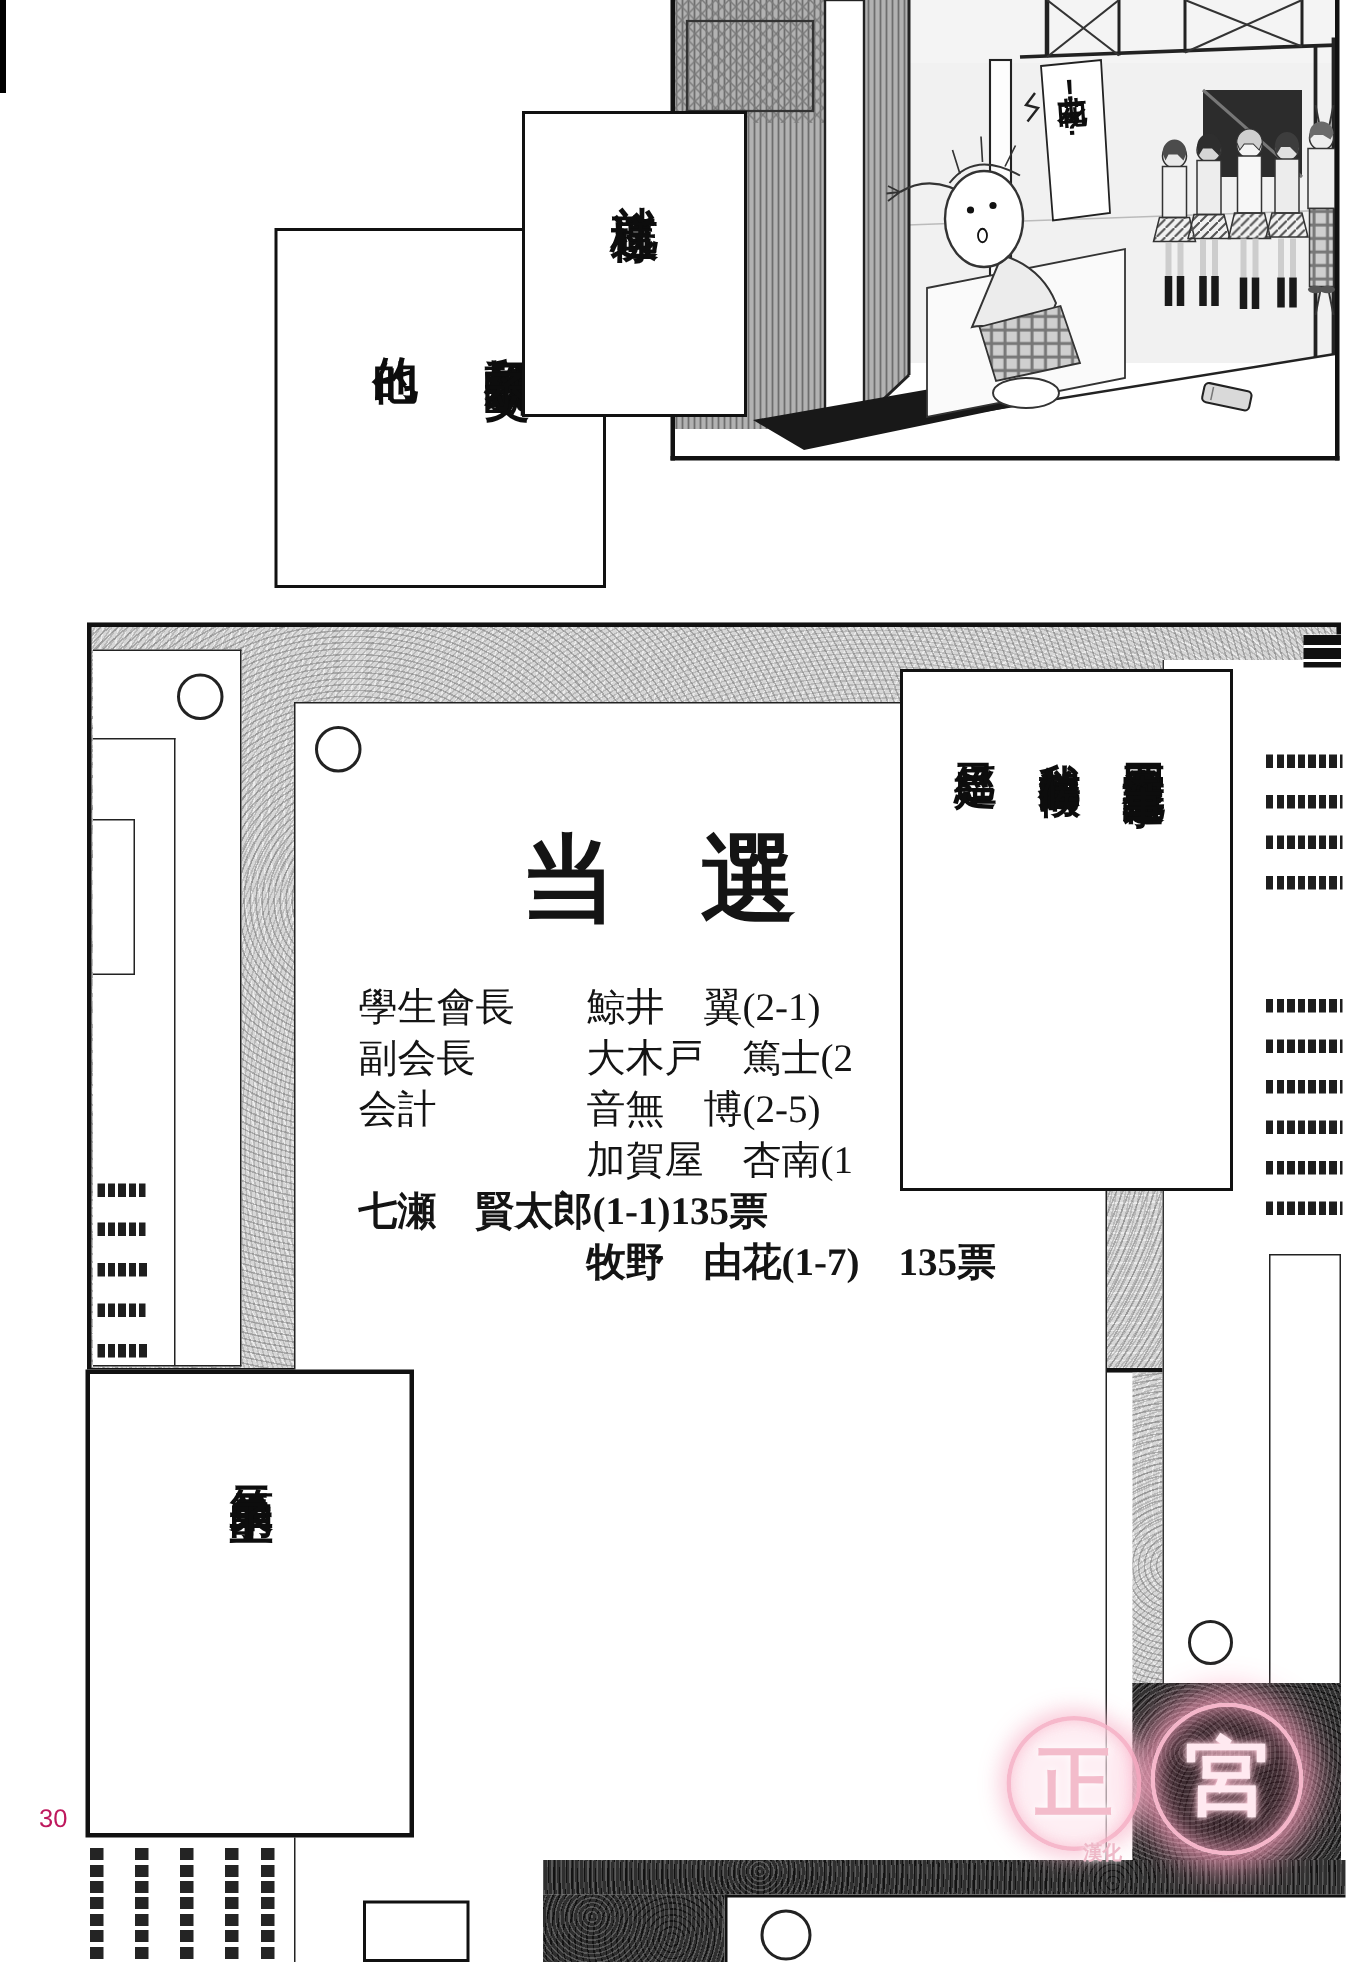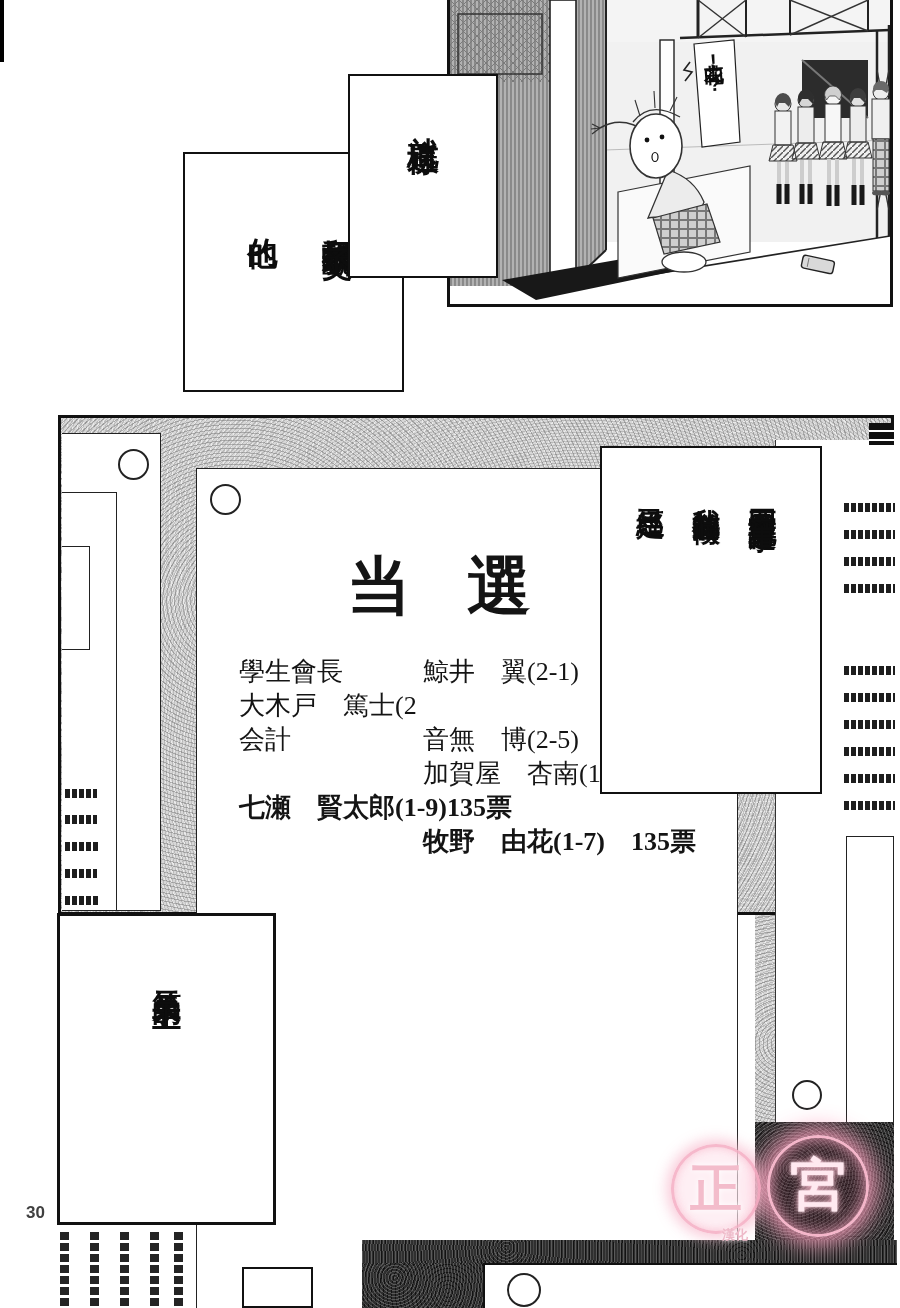--- a/index.html
+++ b/index.html
@@ -22,21 +22,21 @@
   
   .greek{height:9px;background:repeating-linear-gradient(90deg,#1e1e1e 0 5px,rgba(0,0,0,0) 5px 7px);}
   .vgreek{width:9px;background:repeating-linear-gradient(180deg,#242424 0 8px,rgba(0,0,0,0) 8px 11px);}
   
   .bubble{background:#fff;border:2.5px solid #111;}
   .vtext{writing-mode:vertical-rl;text-orientation:upright;font-weight:700;
          font-family:"Liberation Sans",sans-serif;color:#0d0d0d;letter-spacing:2px;line-height:1.15;}
   .vcols{display:flex;flex-direction:row-reverse;justify-content:flex-start;align-items:flex-start;}
   
   .poster-text{font-family:"Liberation Serif",serif;color:#141414;}
-  .prow{display:flex;line-height:34px;font-size:26px;white-space:nowrap;gap:32px;}
+  .prow{display:flex;line-height:34px;font-size:26px;white-space:nowrap;}
   .prole{width:152px;flex:0 0 152px;}
   
   .badge{border-radius:50%;display:flex;align-items:center;justify-content:center;
          font-weight:700;font-family:"Liberation Sans",sans-serif;}
   .badge1{width:84px;height:84px;border:3px solid rgba(244,170,192,.8);
           background:rgba(253,231,238,.65);color:#f3bccb;font-size:52px;
           box-shadow:0 0 14px 4px rgba(248,188,206,.8), inset 0 0 10px rgba(248,188,206,.9);
           text-shadow:0 0 6px #fff;}
   .badge2{width:96px;height:96px;border:3px solid rgba(255,190,210,.95);
           background:rgba(90,40,55,.35);color:#ffe9f0;font-size:56px;
@@ -216,32 +216,33 @@
 
   <div class="abs paper poster-text" style="left:196px;top:468px;width:542px;height:841px;border:1.5px solid #222;border-bottom:none;box-sizing:border-box;z-index:2;">
     <div class="abs pin" style="left:13px;top:15px;width:27px;height:27px;"></div>
     <div class="abs" style="left:150px;top:74px;font-size:64px;font-weight:700;letter-spacing:56px;white-space:nowrap;">当選</div>
     <div class="abs" style="left:42px;top:186px;">
       <div class="prow">
         <span class="prole">學生會長</span>
         <span>鯨井　翼(2-1)</span>
       </div>
       <div class="prow">
+        <span class="prole">副会長</span>
         <span>大木戸　篤士(2</span>
       </div>
       <div class="prow">
         <span class="prole">会計</span>
         <span>音無　博(2-5)</span>
       </div>
       <div class="prow">
         <span class="prole"></span>
         <span>加賀屋　杏南(1</span>
       </div>
       <div class="prow" style="font-weight:700;">
-        <span>七瀬　賢太郎(1-9)135票</span>
+        <span>七瀬　賢太郎(1-1)135票</span>
       </div>
       <div class="prow" style="font-weight:700;">
         <span class="prole"></span>
         <span>牧野　由花(1-7)　135票</span>
       </div>
     </div>
   </div>
 
   <div class="abs paper" style="left:775px;top:440px;width:119px;height:700px;border-left:1px solid #333;box-sizing:border-box;z-index:2;">
     <div class="abs greek" style="left:68px;top:63px;width:51px;"></div>
@@ -265,21 +266,21 @@
   <div class="abs tex-dark" style="left:362px;top:1263px;width:121px;height:45px;z-index:3;"></div>
 
   <div class="abs paper" style="left:483px;top:1263px;width:414px;height:45px;border-top:2px solid #111;border-left:2px solid #111;box-sizing:border-box;z-index:4;">
     <div class="abs pin" style="left:22px;top:8px;width:30px;height:30px;"></div>
   </div>
 
   <div class="abs" style="left:57px;top:913px;width:219px;height:312px;background:#fff;border:3px solid #111;box-sizing:border-box;display:flex;justify-content:center;padding-top:52px;z-index:5;">
     <span class="vtext" style="font-size:29px;">第二天的早上了</span>
   </div>
 
-  <div class="abs" style="left:26px;top:1203px;font-size:17px;font-weight:700;color:#404040;z-index:5;">30</div>
+  <div class="abs" style="left:26px;top:1203px;font-size:17px;font-weight:400;color:#be185d;z-index:5;">30</div>
 
   <div class="abs vgreek" style="left:60px;top:1232px;height:76px;z-index:2;"></div>
   <div class="abs vgreek" style="left:90px;top:1232px;height:76px;z-index:2;"></div>
   <div class="abs vgreek" style="left:120px;top:1232px;height:76px;z-index:2;"></div>
   <div class="abs vgreek" style="left:150px;top:1232px;height:76px;z-index:2;"></div>
   <div class="abs vgreek" style="left:174px;top:1232px;height:76px;z-index:2;"></div>
 
   <div class="abs" style="left:242px;top:1267px;width:71px;height:41px;border:2.5px solid #111;box-sizing:border-box;background:#fff;z-index:2;"></div>
 
   <div class="abs bubble vcols" style="left:600px;top:446px;width:222px;height:348px;box-sizing:border-box;padding:38px 42px 0 0;gap:24px;z-index:6;">

